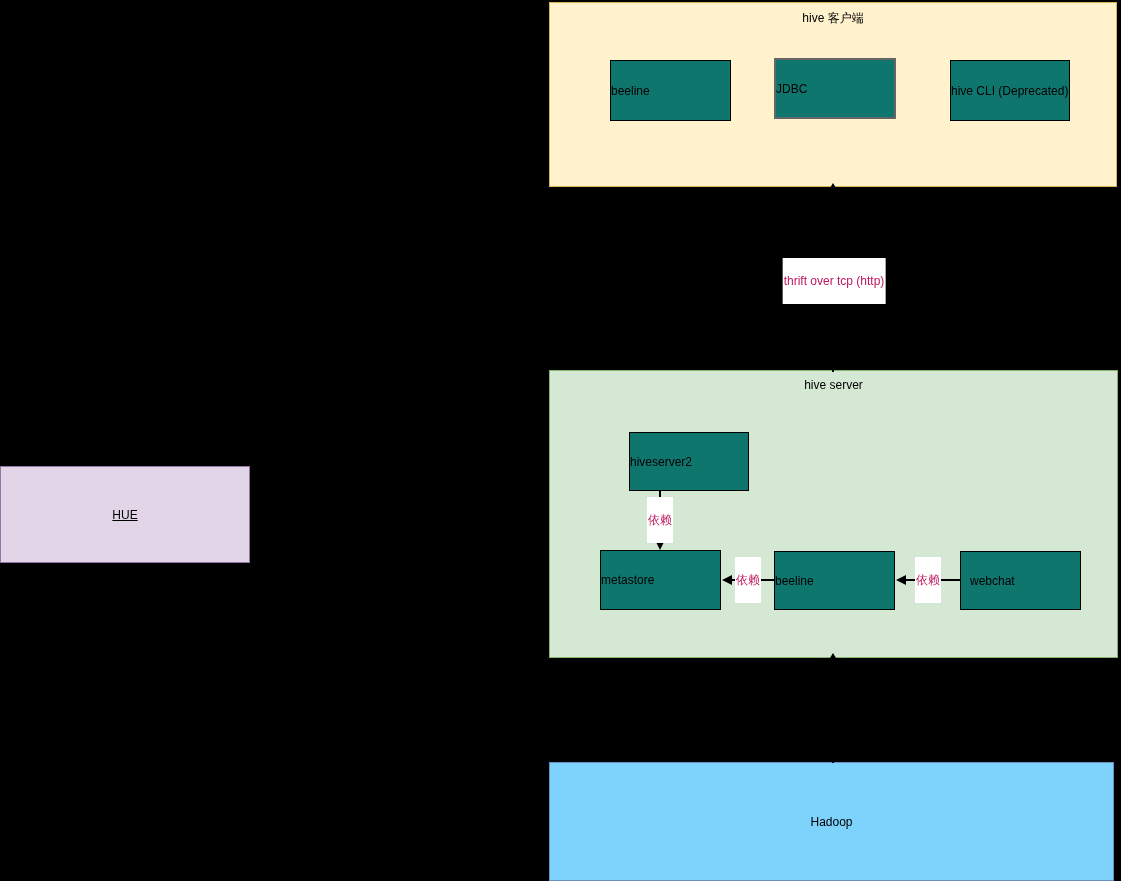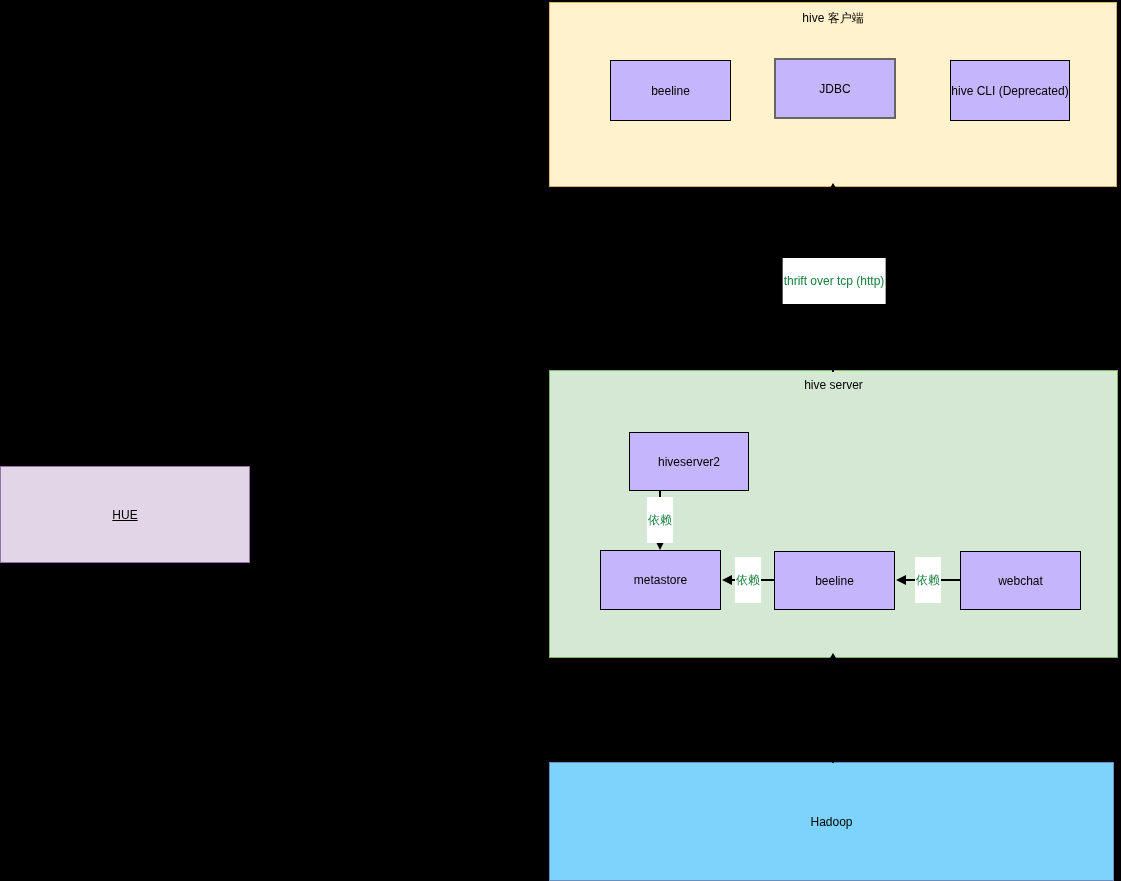--- a/index.html
+++ b/index.html
@@ -21,43 +21,43 @@
   .bignode{
     position:absolute;box-sizing:border-box;display:flex;align-items:center;
     justify-content:center;font-size:12px;color:#000;z-index:1;
   }
   #node-hadoop{left:549px;top:762px;width:565px;height:119px;
     background:#7dd3fc;border:1.5px solid #6C8EBF;}
   #node-hue{left:0px;top:466px;width:250px;height:97px;
     background:#E1D5E7;border:1.5px solid #9673A6;text-decoration:underline;}
   
   .node{
-    position:absolute;box-sizing:border-box;background:#c4b5fd;
-    border:1px solid #000;display:flex;align-items:center;justify-content:center;
+    position:absolute;box-sizing:border-box;background:#0f766e;
+    border:1px solid #000;display:flex;align-items:center;
     font-size:12px;color:#000;white-space:nowrap;z-index:2;
   }
   #node-beeline{left:610px;top:60px;width:121px;height:61px;}
   #node-jdbc{left:774px;top:58px;width:122px;height:61px;border:2px solid #666666;}
   #node-hive-cli{left:950px;top:60px;width:120px;height:61px;}
   #node-hiveserver2{left:600px;top:432px;width:120px;height:59px;margin-left:29px;}
   #node-metastore{left:600px;top:550px;width:121px;height:60px;}
   #node-hcatalog{left:774px;top:551px;width:121px;height:59px;}
-  #node-webchat{left:960px;top:551px;width:121px;height:59px;}
+  #node-webchat{left:960px;top:551px;width:121px;height:59px;padding-left:9px;}
   
   .edge-line{position:absolute;background:#000;z-index:3;}
   .arrow{position:absolute;width:0;height:0;z-index:3;}
   .arrow-up{border-left:6px solid transparent;border-right:6px solid transparent;
     border-bottom:10px solid #000;}
   .arrow-down{border-left:5px solid transparent;border-right:5px solid transparent;
     border-top:10px solid #000;}
   .arrow-left{border-top:5px solid transparent;border-bottom:5px solid transparent;
     border-right:10px solid #000;}
   .edge-label{
     position:absolute;transform:translate(-50%,-50%);background:#FFFFFF;
-    color:#15803d;font-size:12px;line-height:14px;padding:16px 1px;white-space:nowrap;z-index:4;
+    color:#be185d;font-size:12px;line-height:14px;padding:16px 1px;white-space:nowrap;z-index:4;
   }
   
   #edge-thrift-line{left:832px;top:187px;width:2px;height:185px;}
   #edge-thrift-arrow{left:827px;top:183px;}
   #edge-thrift-label{left:834px;top:281px;}
   
   #edge-hadoop-line{left:832px;top:657px;width:2px;height:106px;}
   #edge-hadoop-arrow{left:827px;top:653px;}
   
   #edge-dep1-line{left:659px;top:491px;width:2px;height:49px;}

